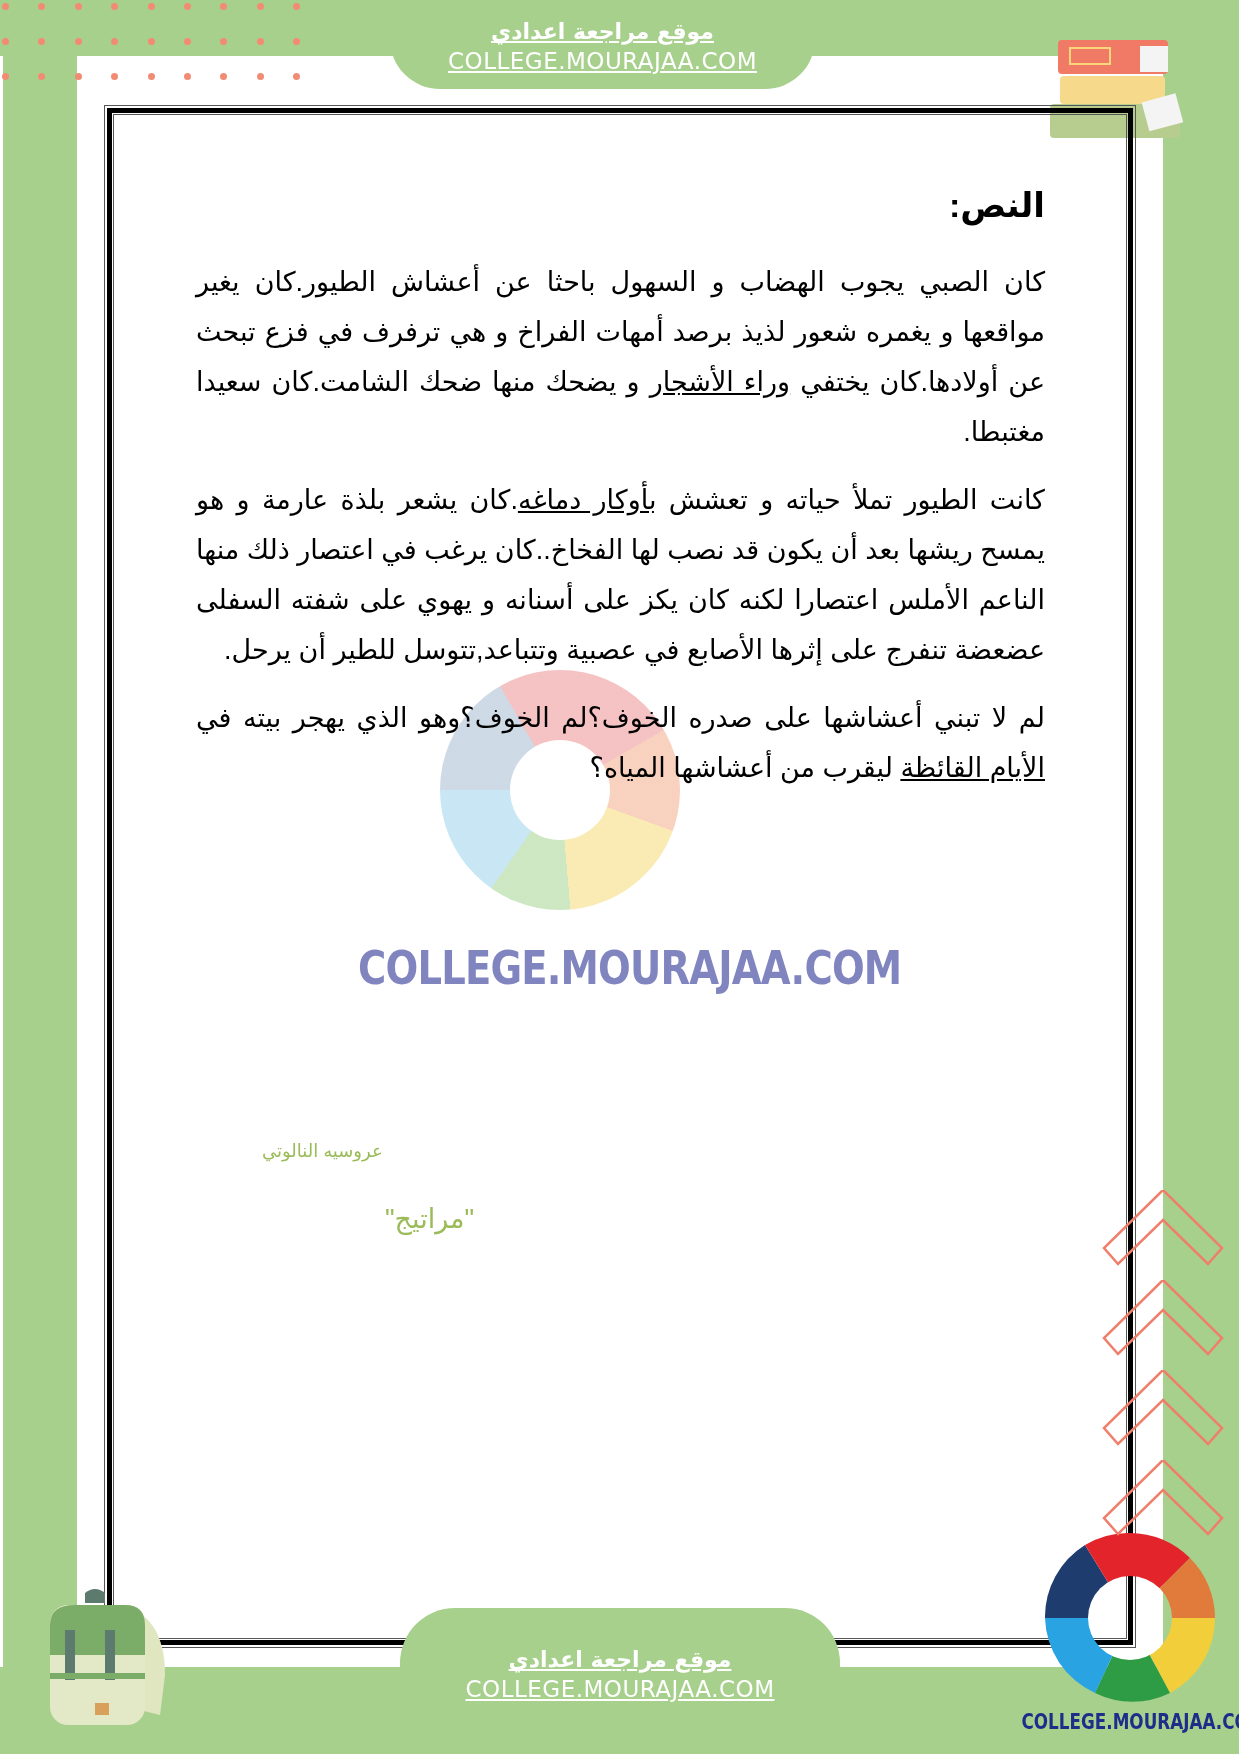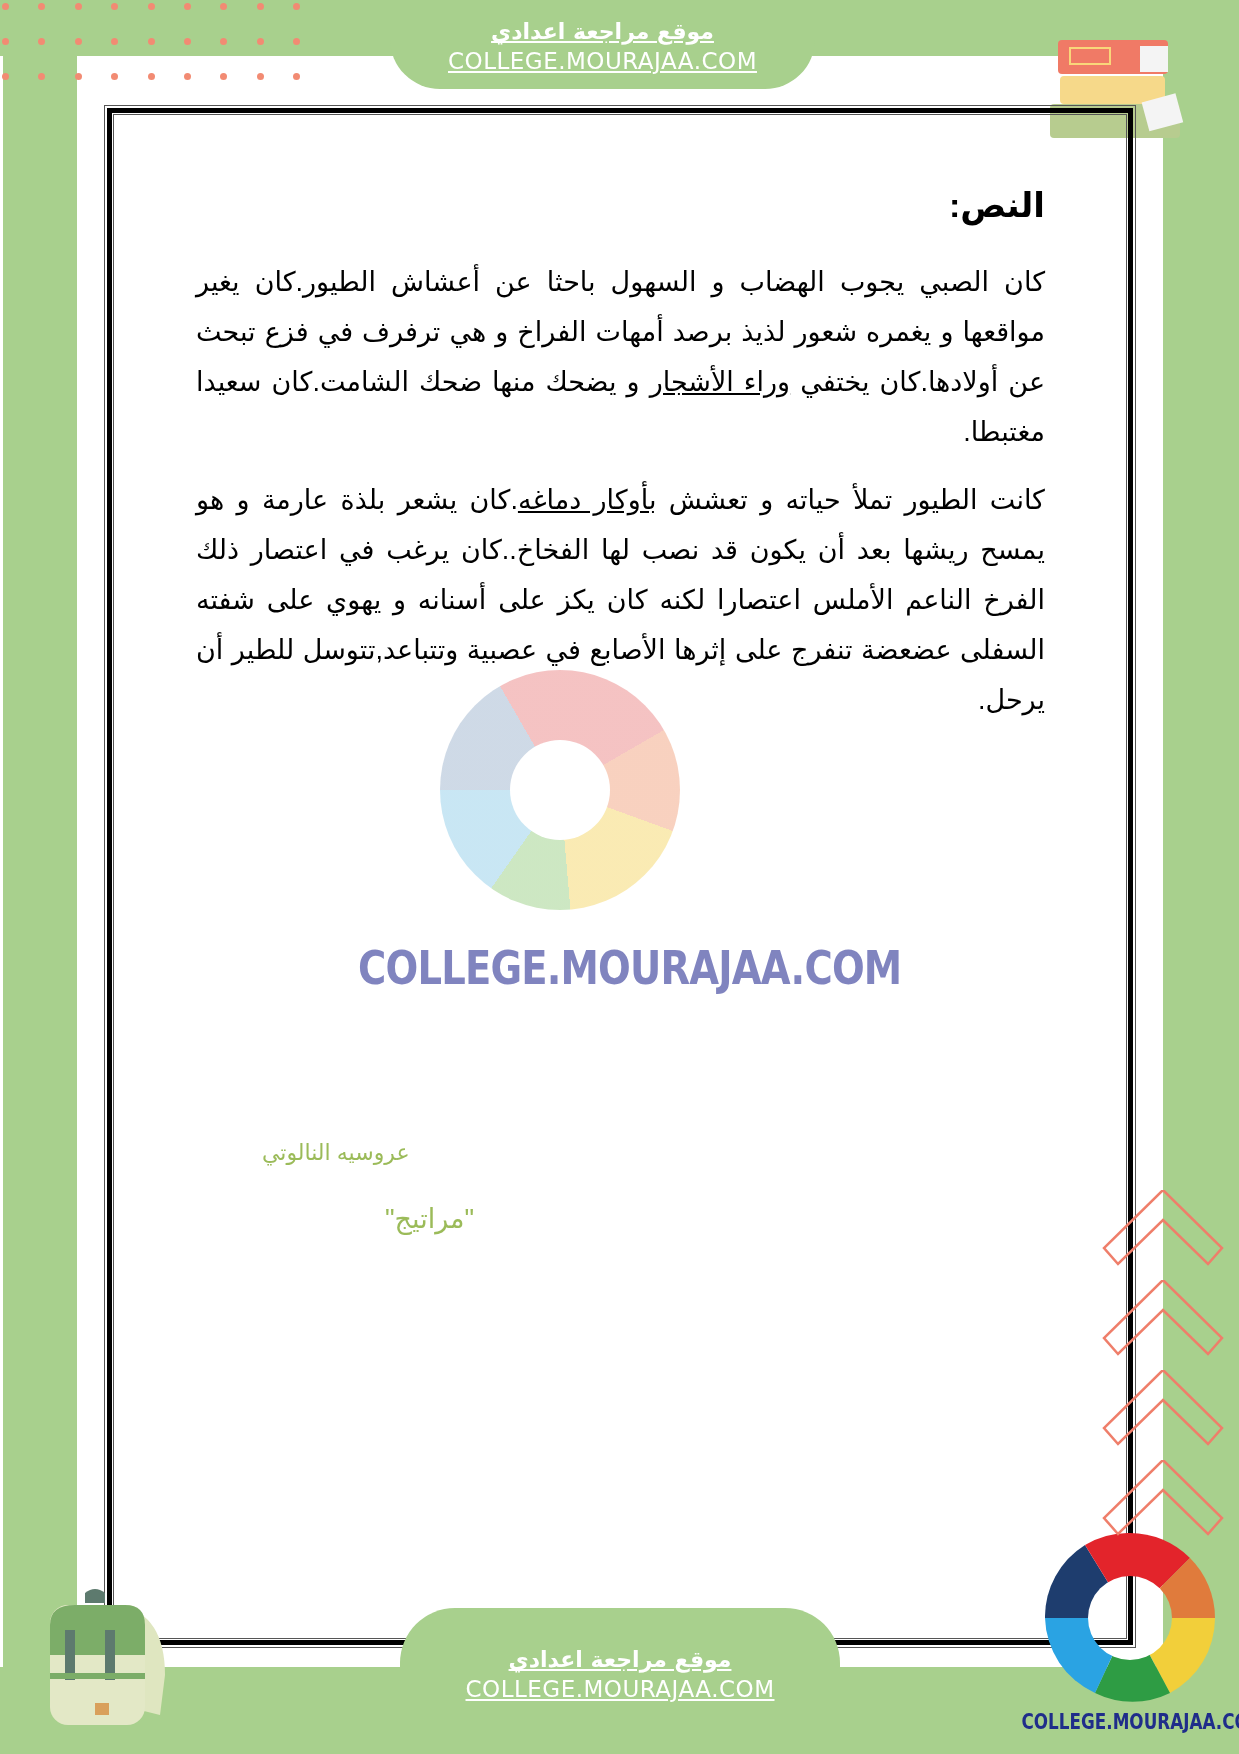--- a/index.html
+++ b/index.html
@@ -55,21 +55,21 @@
 
     
     #doc {
       position: absolute; left: 180px; top: 185px; width: 865px;
       direction: rtl; text-align: justify; color: #000;
     }
     #doc-title { font-size: 34px; font-weight: bold; margin: 0 0 32px 0; line-height: 40px; }
     .para { font-size: 27px; line-height: 50px; margin: 0 0 18px 16px; text-align-last: right; }
     .para u { text-decoration: underline; }
     #author {
-      position: absolute; left: 262px; top: 1140px; color: #9bbb59; font-size: 22px; direction: rtl;
+      position: absolute; left: 262px; top: 1140px; color: #9bbb59; font-size: 18px; direction: rtl;
     }
     #work {
       position: absolute; left: 385px; top: 1203px; color: #9bbb59; font-size: 27px; direction: rtl;
     }
 
     
     .chev { position: absolute; width: 120px; height: 120px; }
     #books { position: absolute; left: 1040px; top: 18px; width: 150px; height: 120px; }
     #backpack { position: absolute; left: 25px; top: 1585px; width: 145px; height: 145px; }
     #logo { position: absolute; left: 1045px; top: 1533px; width: 170px; height: 170px; }
@@ -107,21 +107,22 @@
 <div id="frame-thick"></div>
 <div id="frame-inner"></div>
 
 <div id="wm-ring"></div>
 <div id="wm-hole"></div>
 <div id="wm-text">COLLEGE.MOURAJAA.COM</div>
 
 <div id="doc">
   <h1 id="doc-title">النص:</h1>
   <p class="para"><span>كان الصبي يجوب الهضاب و السهول باحثا عن أعشاش الطيور.كان يغير مواقعها و يغمره شعور لذيذ برصد أمهات الفراخ و هي ترفرف في فزع تبحث عن أولادها.كان يختفي </span><u>وراء الأشجار</u><span> و يضحك منها ضحك الشامت.كان سعيدا مغتبطا.</span></p>
-  <p class="para"><span>كانت الطيور تملأ حياته و تعشش </span><u>بأوكار دماغه</u><span>.كان يشعر بلذة عارمة و هو يمسح ريشها بعد أن يكون قد نصب لها الفخاخ..كان يرغب في اعتصار ذلك الفرخ الناعم الأملس اعتصارا لكنه كان يكز على أسنانه و يهوي على شفته السفلى عضعضة تنفرج على إثرها الأصابع في عصبية وتتباعد,تتوسل للطير أن يرحل.</span></p>
+  <p class="para"><span>كانت الطيور تملأ حياته و تعشش </span><u>بأوكار دماغه</u><span>.كان يشعر بلذة عارمة و هو يمسح ريشها بعد أن يكون قد نصب لها الفخاخ..كان يرغب في اعتصار ذلك منها الناعم الأملس اعتصارا لكنه كان يكز على أسنانه و يهوي على شفته السفلى عضعضة تنفرج على إثرها الأصابع في عصبية وتتباعد,تتوسل للطير أن يرحل.</span></p>
+  <p class="para"><span>لم لا تبني أعشاشها على صدره الخوف؟لم الخوف؟وهو الذي يهجر بيته في </span><u>الأيام القائظة</u><span> ليقرب من أعشاشها المياه؟</span></p>
 </div>
 
 <div id="author">عروسيه النالوتي</div>
 <div id="work">"مراتيج"</div>
 
 <div id="chevrons"></div>
 
 <svg id="backpack" viewBox="0 0 145 145">
   <path d="M95 20 Q140 30 140 90 L135 130 L115 125 L120 85 Q118 45 95 35 Z" fill="#dfe6c0"></path>
   <rect x="25" y="20" width="95" height="120" rx="18" fill="#e3e8c6"></rect>

